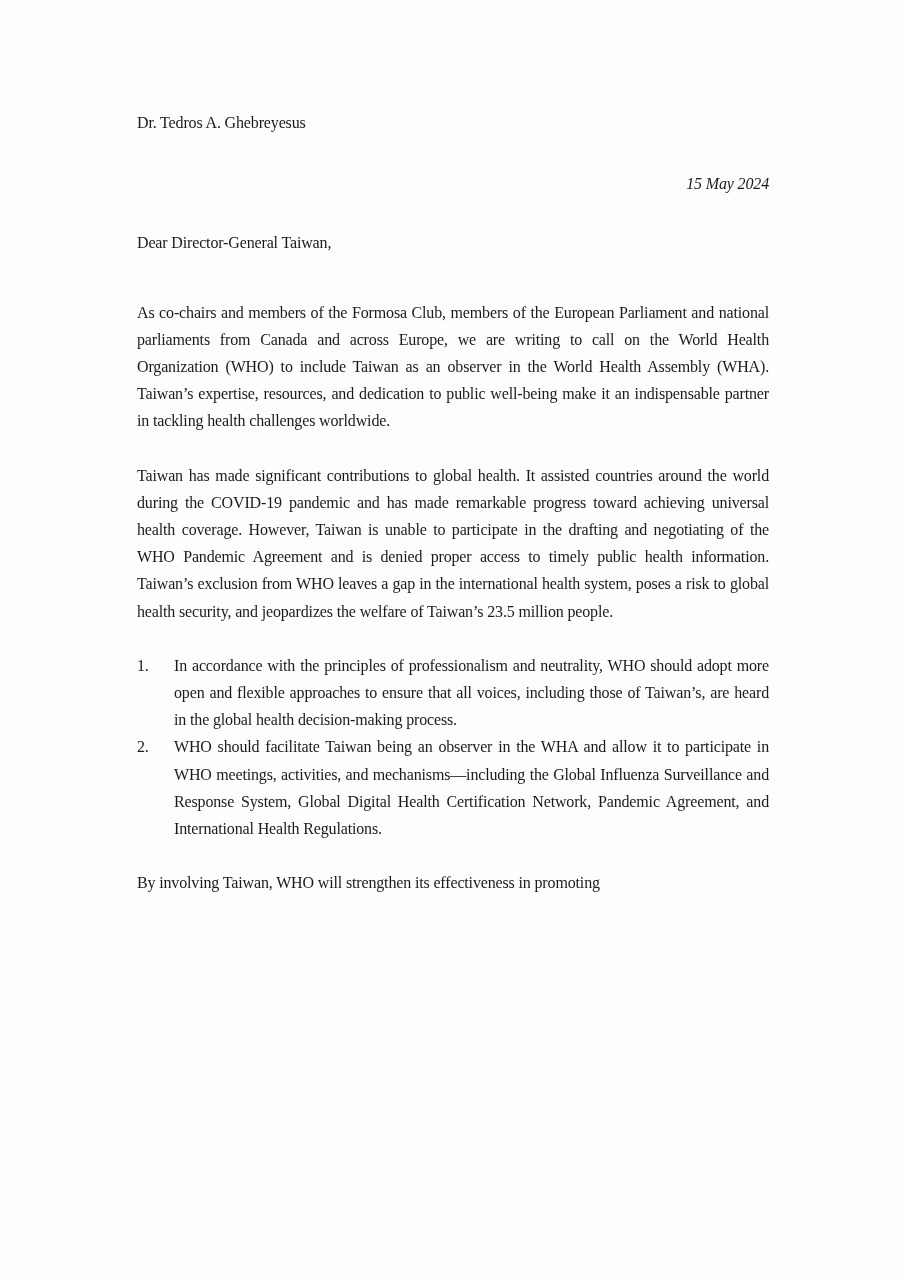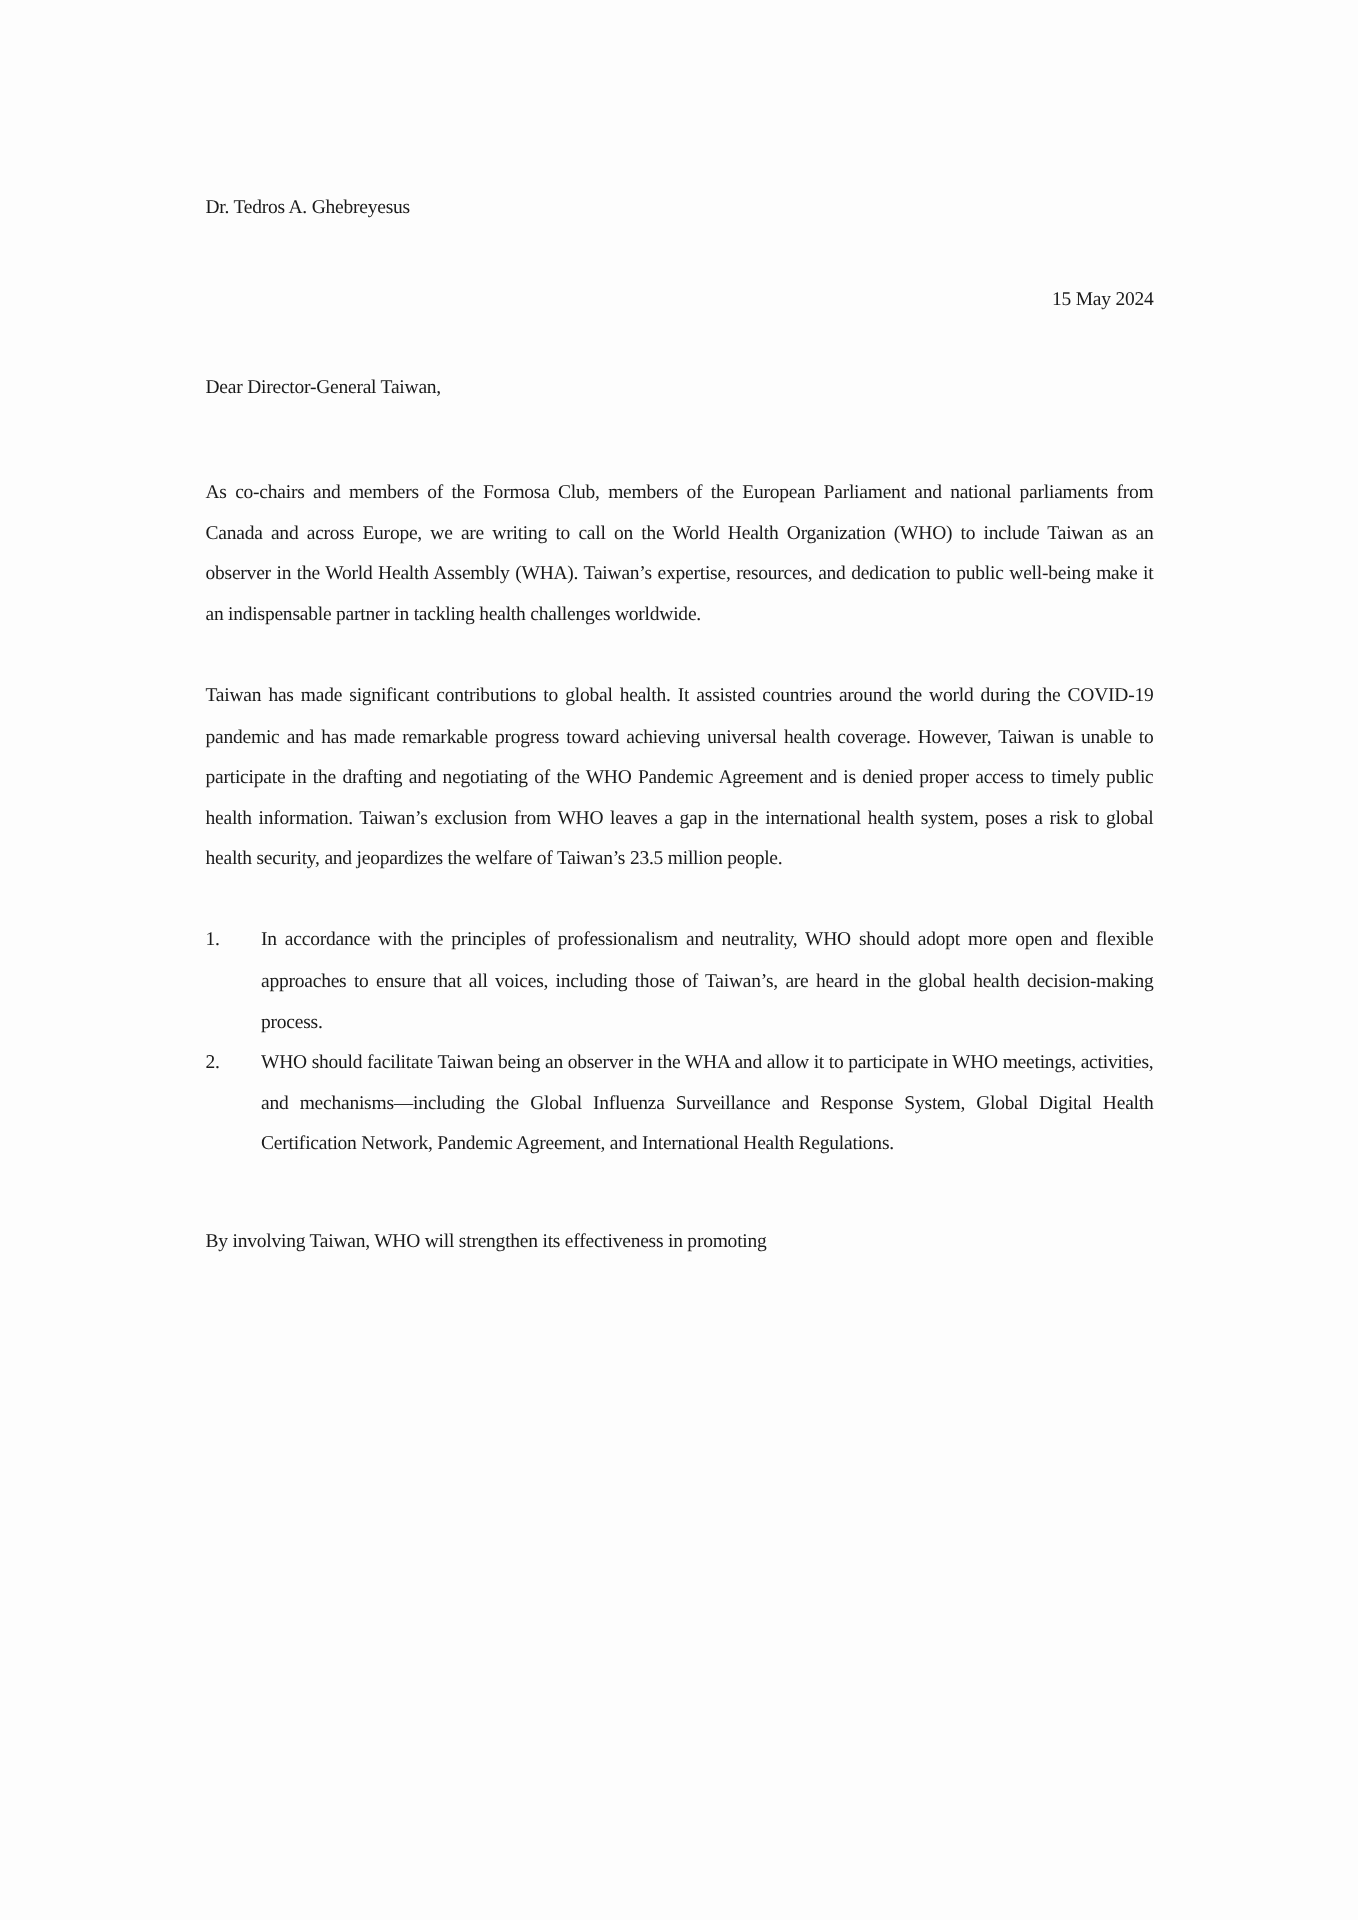--- a/index.html
+++ b/index.html
@@ -18,32 +18,33 @@
     .page {
       position: absolute;
       left: 0; top: 0;
       width: 905px;
       height: 1280px;
       background: #fdfdfd;
     }
     .content {
       position: absolute;
       left: 137px;
-      top: 124px;
+      top: 109px;
       width: 632px;
-      font-size: 13px;
+      font-size: 16px;
       line-height: 27.2px;
       letter-spacing: -0.15px;
     }
     .address-block p {
       margin: 0;
     }
     .date {
       text-align: right;
       margin: 34px 0 0 0;
+      font-style: italic;
     }
     .salutation {
       margin: 32px 0 0 0;
     }
     .para {
       margin: 27px 0 0 0;
       text-align: justify;
       text-justify: inter-word;
     }
     .para.first {
@@ -59,21 +60,21 @@
       padding-left: 37px;
       text-align: justify;
       text-justify: inter-word;
     }
     .action-num {
       position: absolute;
       left: 0;
       top: 0;
     }
     .closing {
-      margin: 37px 0 0 0;
+      margin: 27px 0 0 0;
       font-family: Liberation Serif, serif;
     }
   </style>
 </head>
 <body>
 
 <div class="page">
   <div class="content">
 
     <div class="address-block">

